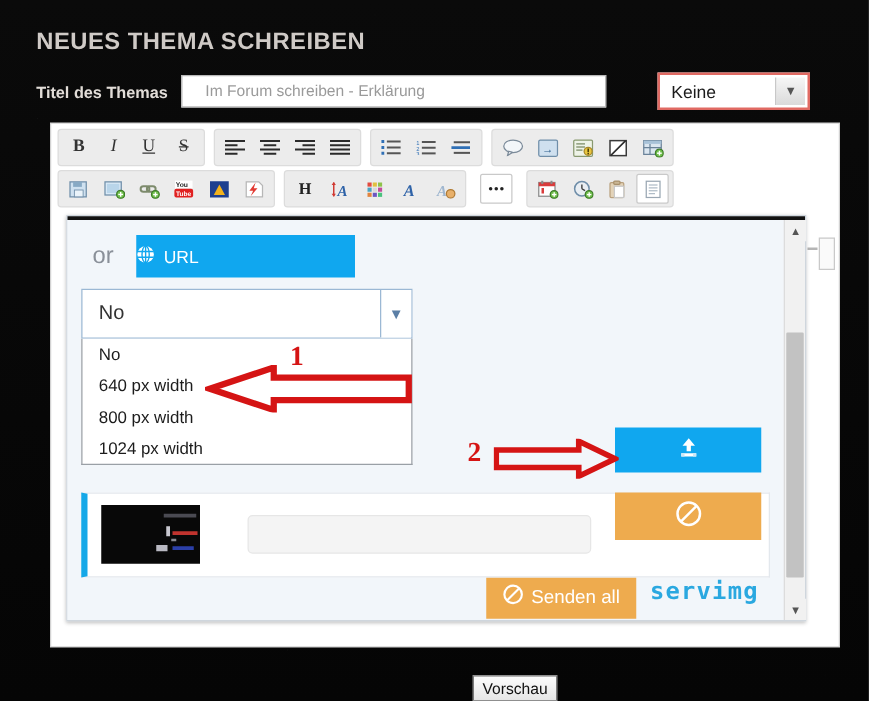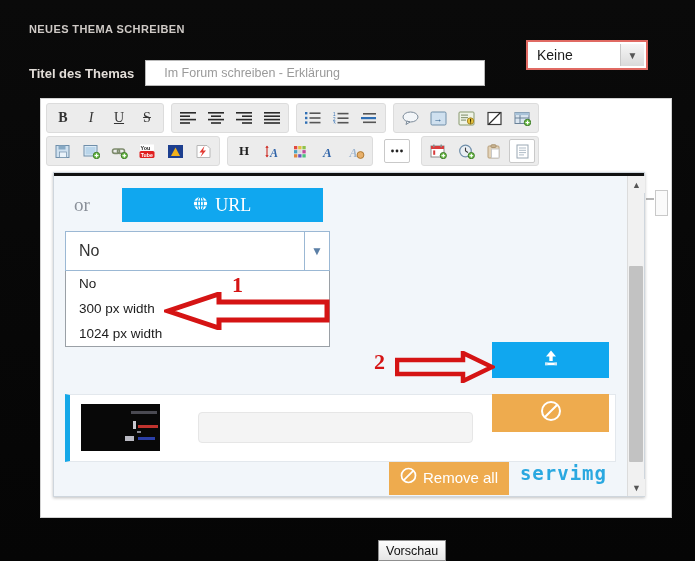--- a/index.html
+++ b/index.html
@@ -24,41 +24,41 @@
       radial-gradient(1px 1px at 430px 500px, rgba(255,255,255,.05), transparent 60%),
       radial-gradient(1px 1px at 660px 540px, rgba(255,255,255,.06), transparent 60%),
       radial-gradient(1px 1px at 30px 95px, rgba(255,255,255,.05), transparent 60%),
       linear-gradient(180deg,#0a0a0a 0%,#050505 100%);
     pointer-events:none;
   }
 
   
   .page-title{
     position:absolute; left:29px; top:23px;
-    color:#cfcac6; font-size:11px; font-weight:bold;
+    color:#cfcac6; font-size:19px; font-weight:bold;
     letter-spacing:.4px;
   }
   .title-row{
     position:absolute; left:29px; top:60px;
     display:flex; align-items:center; gap:11px;
   }
   .title-label{
     color:#e2ddd8; font-size:13px; font-weight:bold;
   }
   .title-input{
     width:340px; height:26px;
     background:#fff; border:1px solid #b9b9b9;
     padding:0 18px;
     font-family:"Liberation Sans", sans-serif;
     font-size:12.5px; color:#999;
   }
   .title-input::placeholder{ color:#9a9a9a; }
 
   .keine-select{
-    position:absolute; left:526px; top:40px;
+    position:absolute; left:526px; top:58px;
     width:122px; height:30px;
     background:#fff; border:2px solid #e06a63;
     display:flex; align-items:center;
     font-size:14px; color:#1b1b1b;
     padding-left:9px;
   }
   .keine-arrow{
     position:absolute; right:2px; top:2px; bottom:2px; width:24px;
     background:linear-gradient(180deg,#f6f6f6,#dadada);
     border-left:1px solid #c8c8c8;
@@ -111,27 +111,27 @@
   .modal-top-rule{
     position:absolute; left:0; top:0; width:100%; height:3px; background:#111;
   }
   .modal-inner{
     position:absolute; left:0; top:3px; right:17px; bottom:0;
     background:#f2f6fa;
     overflow:hidden;
   }
   .or-row{
     position:absolute; left:20px; top:12px;
-    display:flex; align-items:center; gap:32px;font-family:Liberation Serif, serif;
+    display:flex; align-items:center; gap:18px;
   }
   .or-text{ color:#8a9099; font-size:19px; }
   .url-btn{
-    width:201px; height:34px; background:#10a7ef; color:#fff;
-    display:flex; align-items:center; justify-content:center; gap:7px;
-    font-size:18px;
+    width:175px; height:34px; background:#10a7ef; color:#fff;
+    display:flex; align-items:center; justify-content:flex-start; gap:7px;
+    font-size:14px;
   }
   .globe{ display:inline-block; }
 
   .size-select{
     position:absolute; left:11px; top:55px;
     width:265px; height:40px;
     background:#fff; border:1px solid #9bb8d4;
     display:flex; align-items:center;
     font-size:16px; color:#333; padding-left:13px;
   }
@@ -553,32 +553,33 @@
       </div>
     </div>
 
     <div class="size-select">
       <span>No</span>
       <span class="size-select-arrow">▼</span>
     </div>
 
     <div class="dropdown">
       <div class="dd-item">No</div>
-      <div class="dd-item">300 px width</div>
+      <div class="dd-item">640 px width</div>
+      <div class="dd-item">800 px width</div>
       <div class="dd-item">1024 px width</div>
     </div>
 
     <div class="remove-all">
       <span>
         <svg width="17" height="17" viewBox="0 0 17 17">
             <circle cx="8.5" cy="8.5" r="7" fill="none" stroke="#fff" stroke-width="1.7"></circle>
             <line x1="3.6" y1="13.4" x2="13.4" y2="3.6" stroke="#fff" stroke-width="1.7"></line>
           </svg>
       </span>
-      <span>Remove all</span>
+      <span>Senden all</span>
     </div>
 
     <div class="file-row">
       <div class="thumb">
         <div class="t1"></div>
           <div class="t2"></div>
           <div class="t3"></div>
         <div class="t4"></div>
           <div class="t5"></div>
           <div class="t6"></div>

